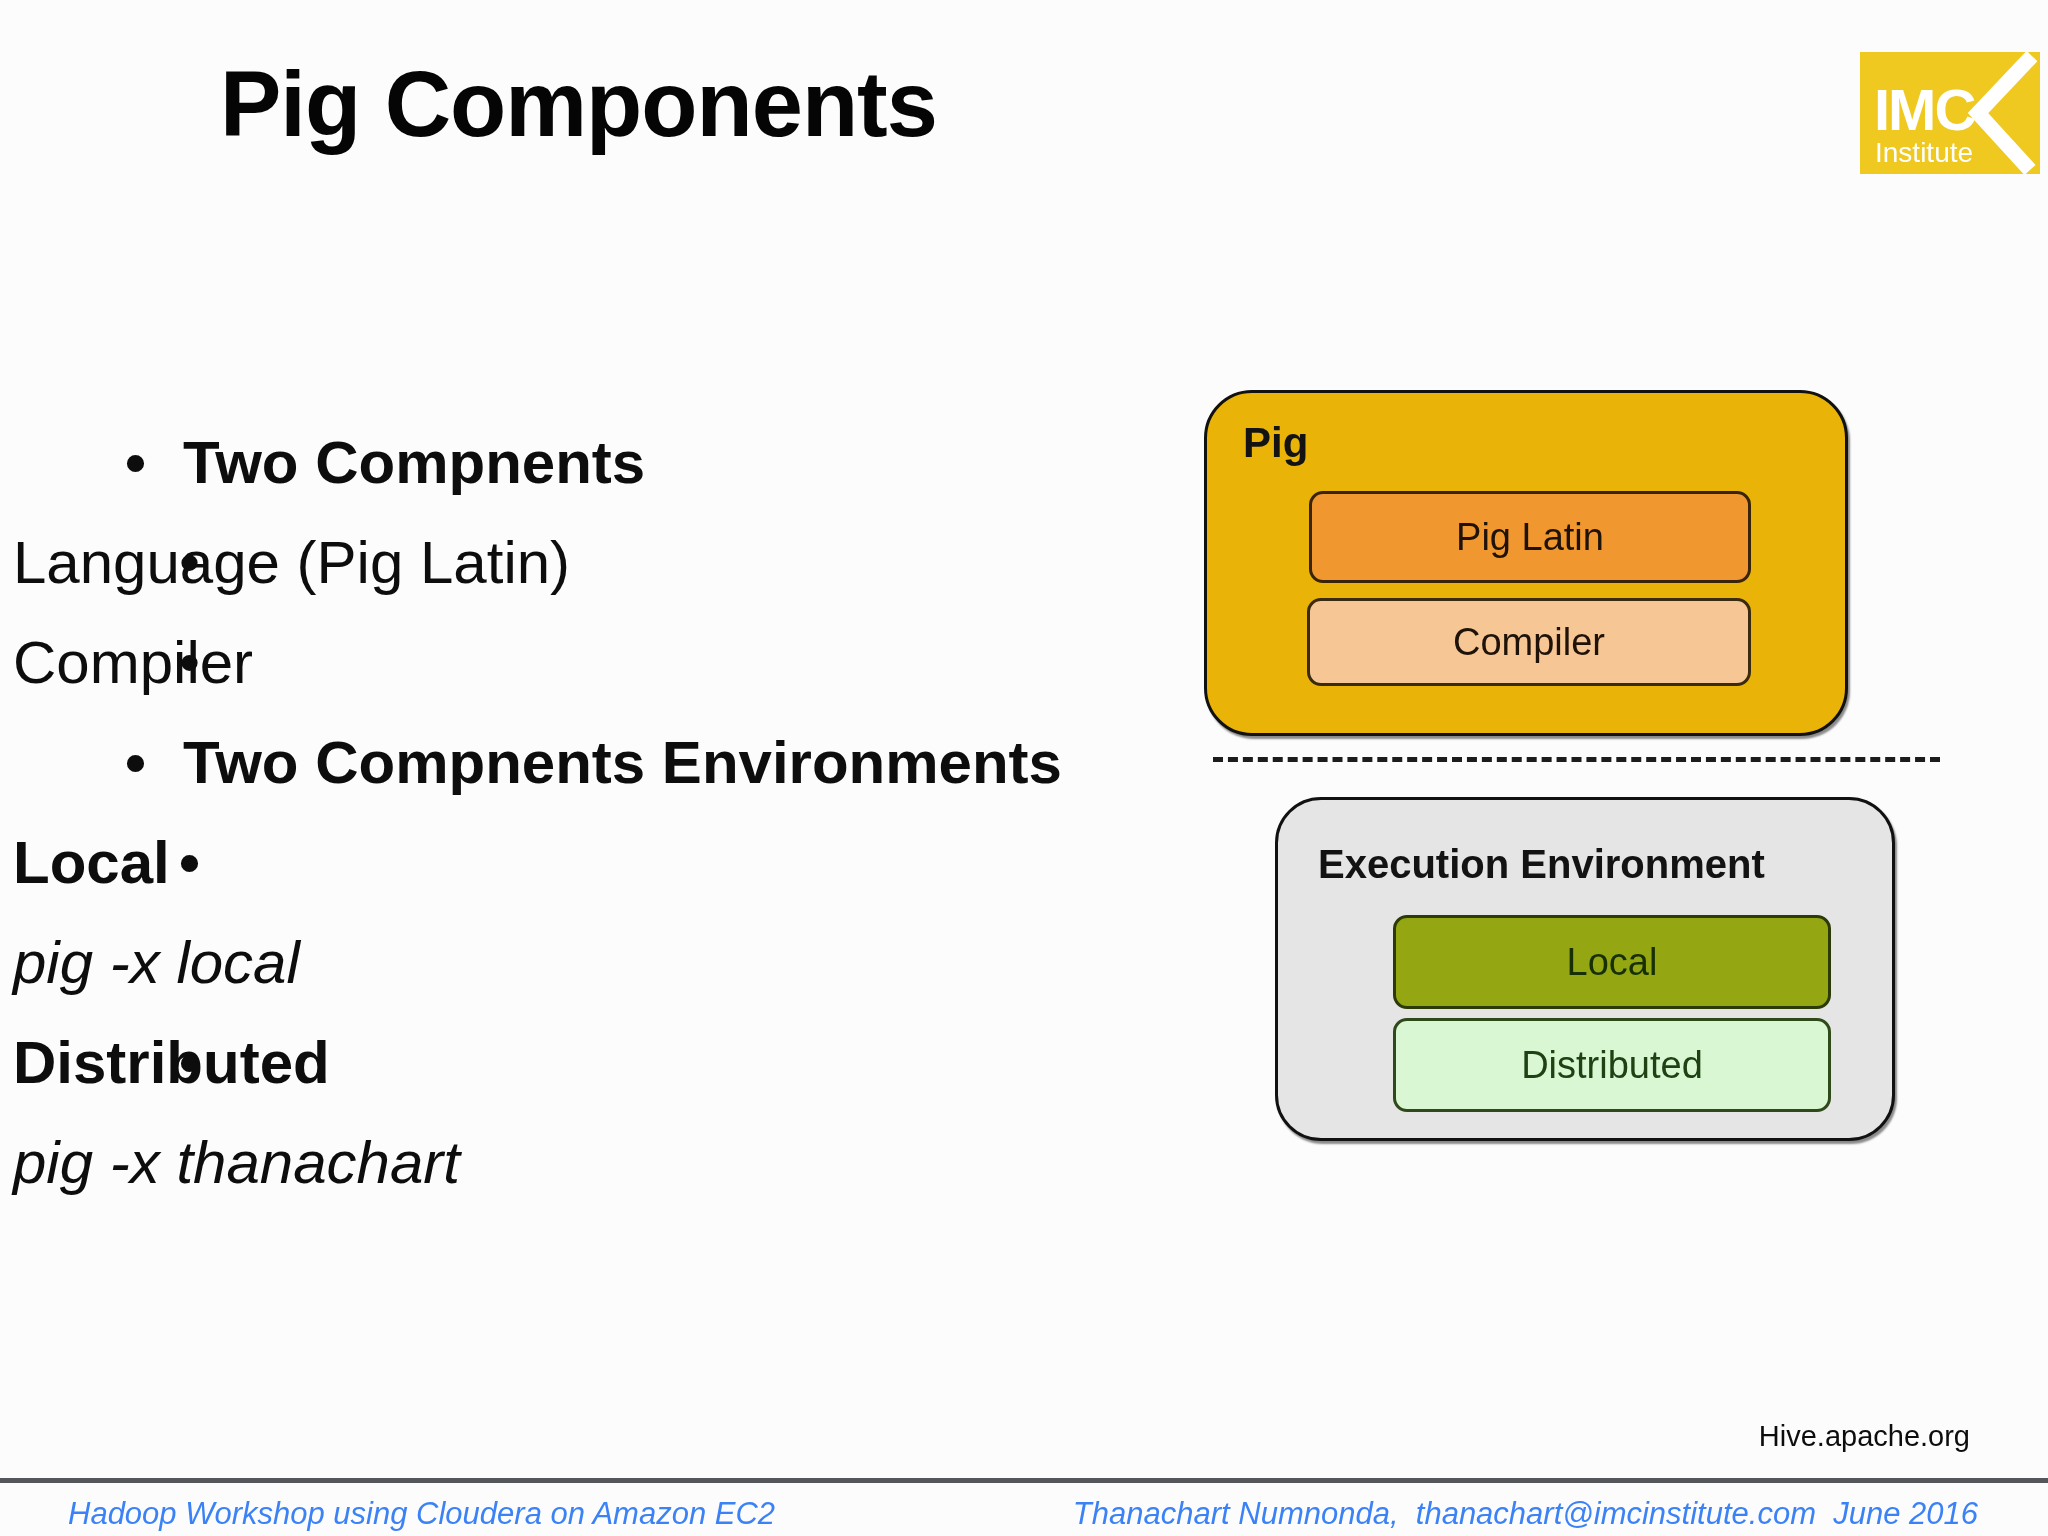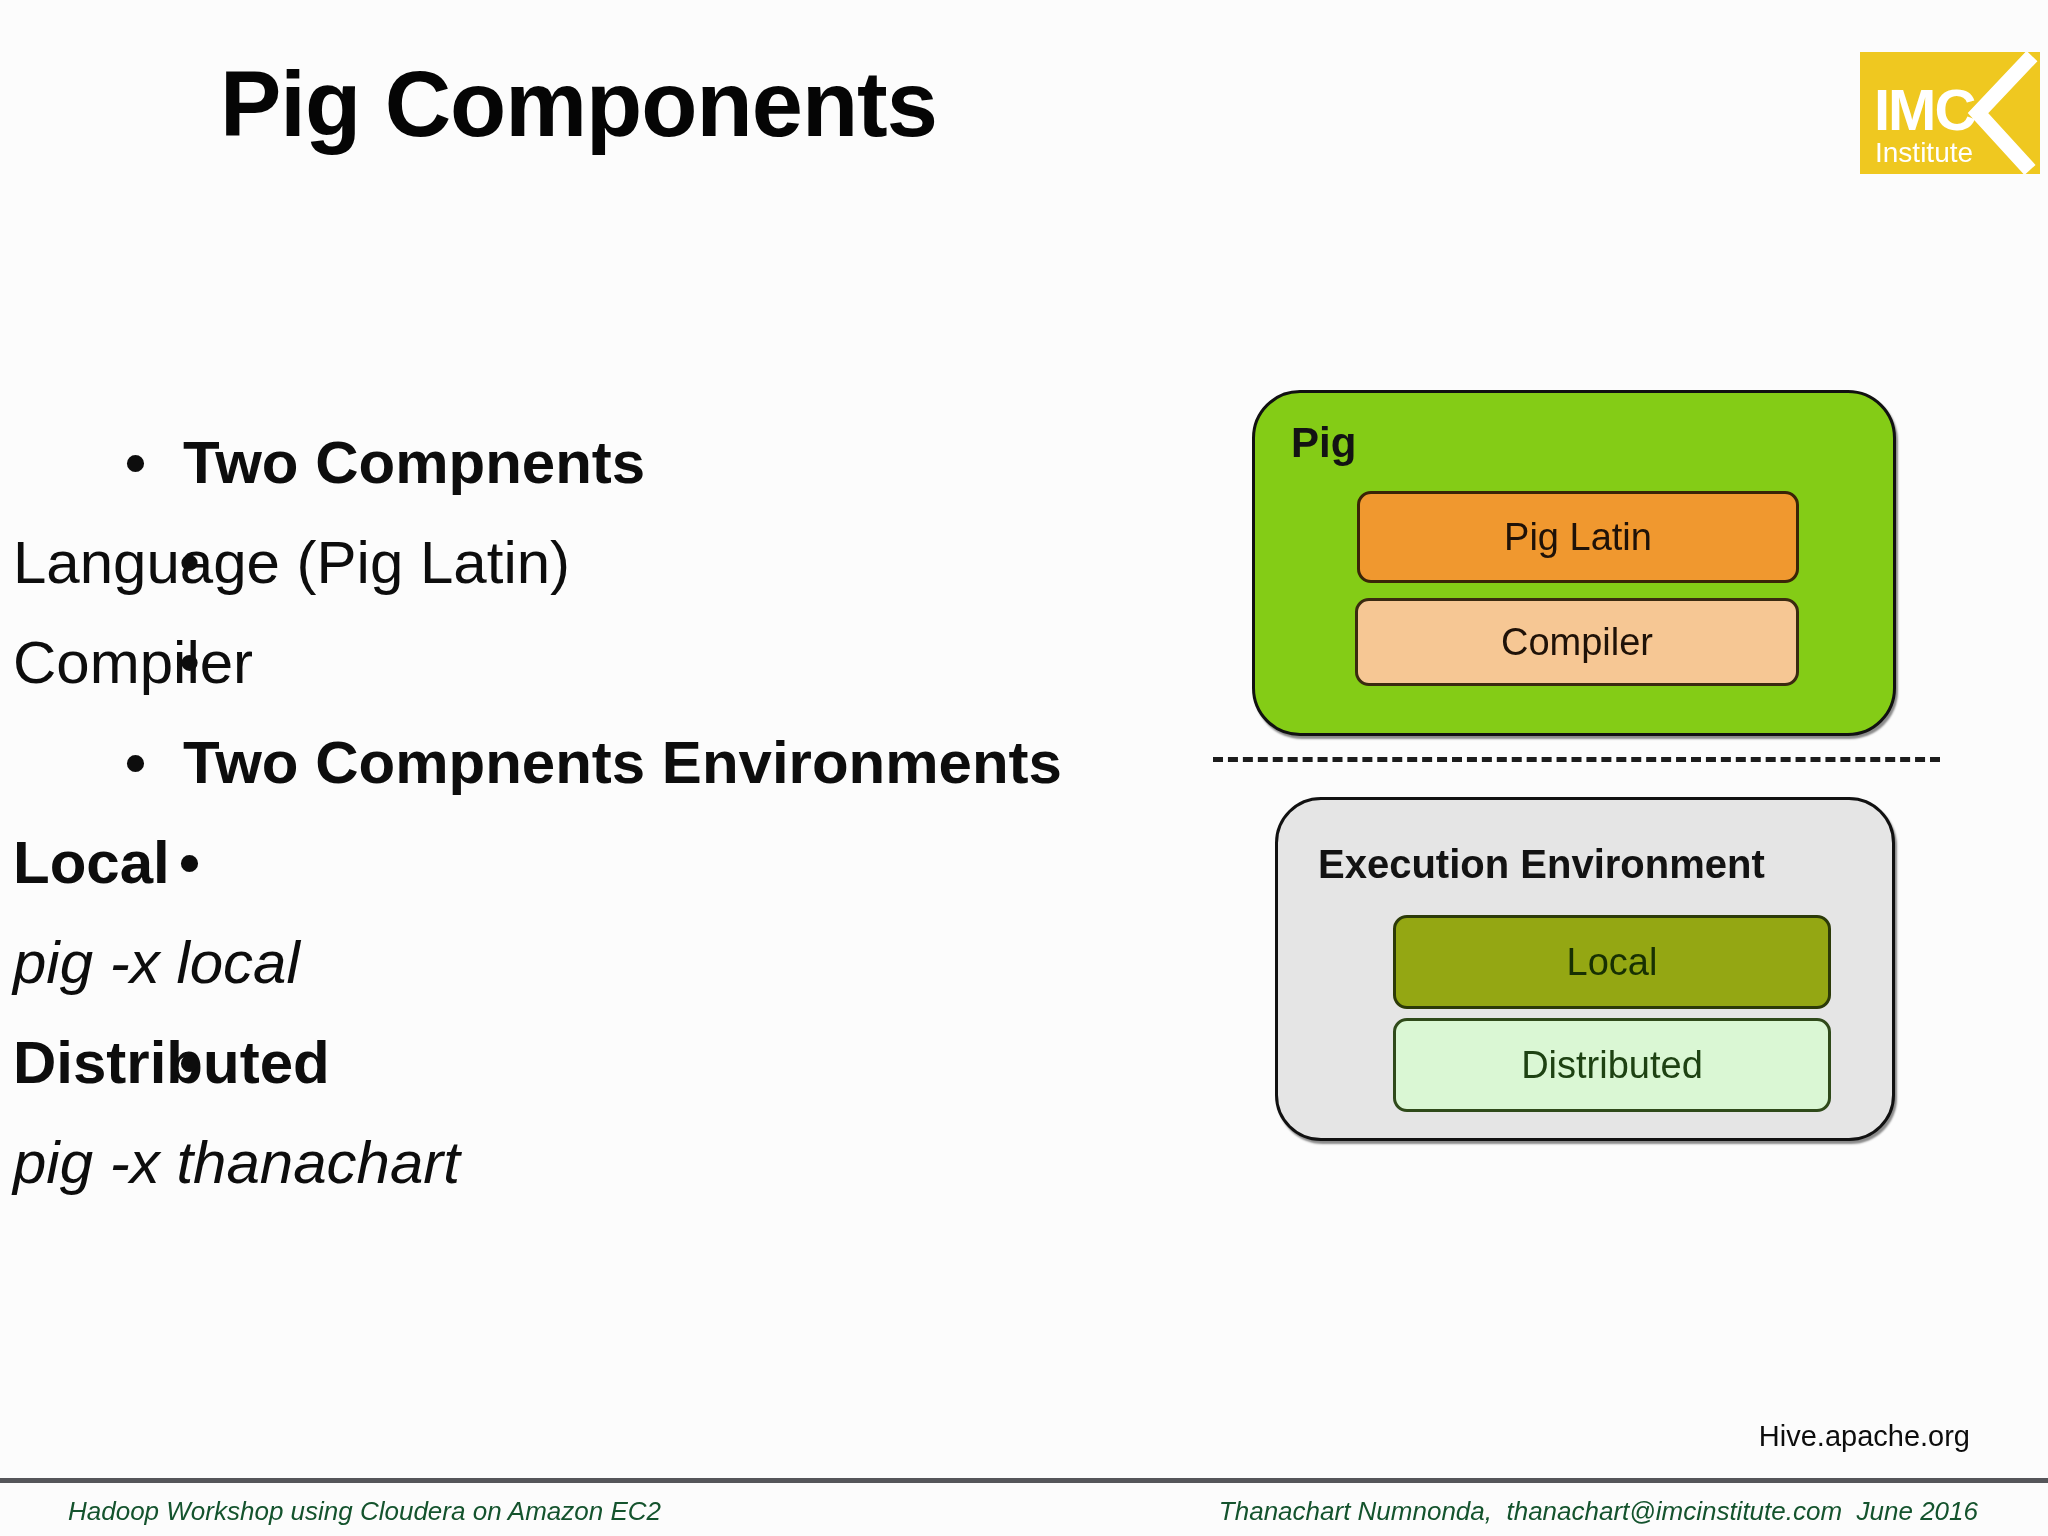--- a/index.html
+++ b/index.html
@@ -35,22 +35,22 @@
   .row.l2.has-bullet::before { left:166px; }
   .row.bold { font-weight:bold; }
   .row.italic { font-style:italic; }
 
   
   .group-box {
     position:absolute; border:3px solid #111;
     box-shadow:2px 3px 2px rgba(0,0,0,0.45);
   }
   .pig-group {
-    left:1252px; top:390px; width:638px; height:340px;
-    background:#84cc16; border-radius:48px;
+    left:1204px; top:390px; width:638px; height:340px;
+    background:#eab308; border-radius:48px;
   }
   .exec-group {
     left:1275px; top:797px; width:614px; height:338px;
     background:#e5e5e5; border-radius:46px;
   }
   .group-label {
     position:absolute; font-weight:bold; color:#131313; white-space:nowrap;
   }
   .pig-group .group-label { left:36px; top:26px; font-size:42px; }
   .exec-group .group-label { left:40px; top:42px; font-size:40px; }
@@ -85,22 +85,22 @@
   
   .source-note {
     position:absolute; right:78px; top:1420px;
     font-size:29px; color:#0d0d0d;
   }
   .footer-divider {
     position:absolute; left:0; top:1478px; width:2048px; height:0;
     border-top:5px solid #55565A;
   }
   .footer-text {
-    position:absolute; top:1496px; font-size:26px; font-style:italic;
-    color:#14532d; white-space:pre;
+    position:absolute; top:1496px; font-size:31px; font-style:italic;
+    color:#3b82f6; white-space:pre;
   }
   .footer-left { left:68px; }
   .footer-right { right:70px; }
 </style>
 </head>
 <body>
 
 <div class="slide">
 
   <div class="title">Pig Components</div>

